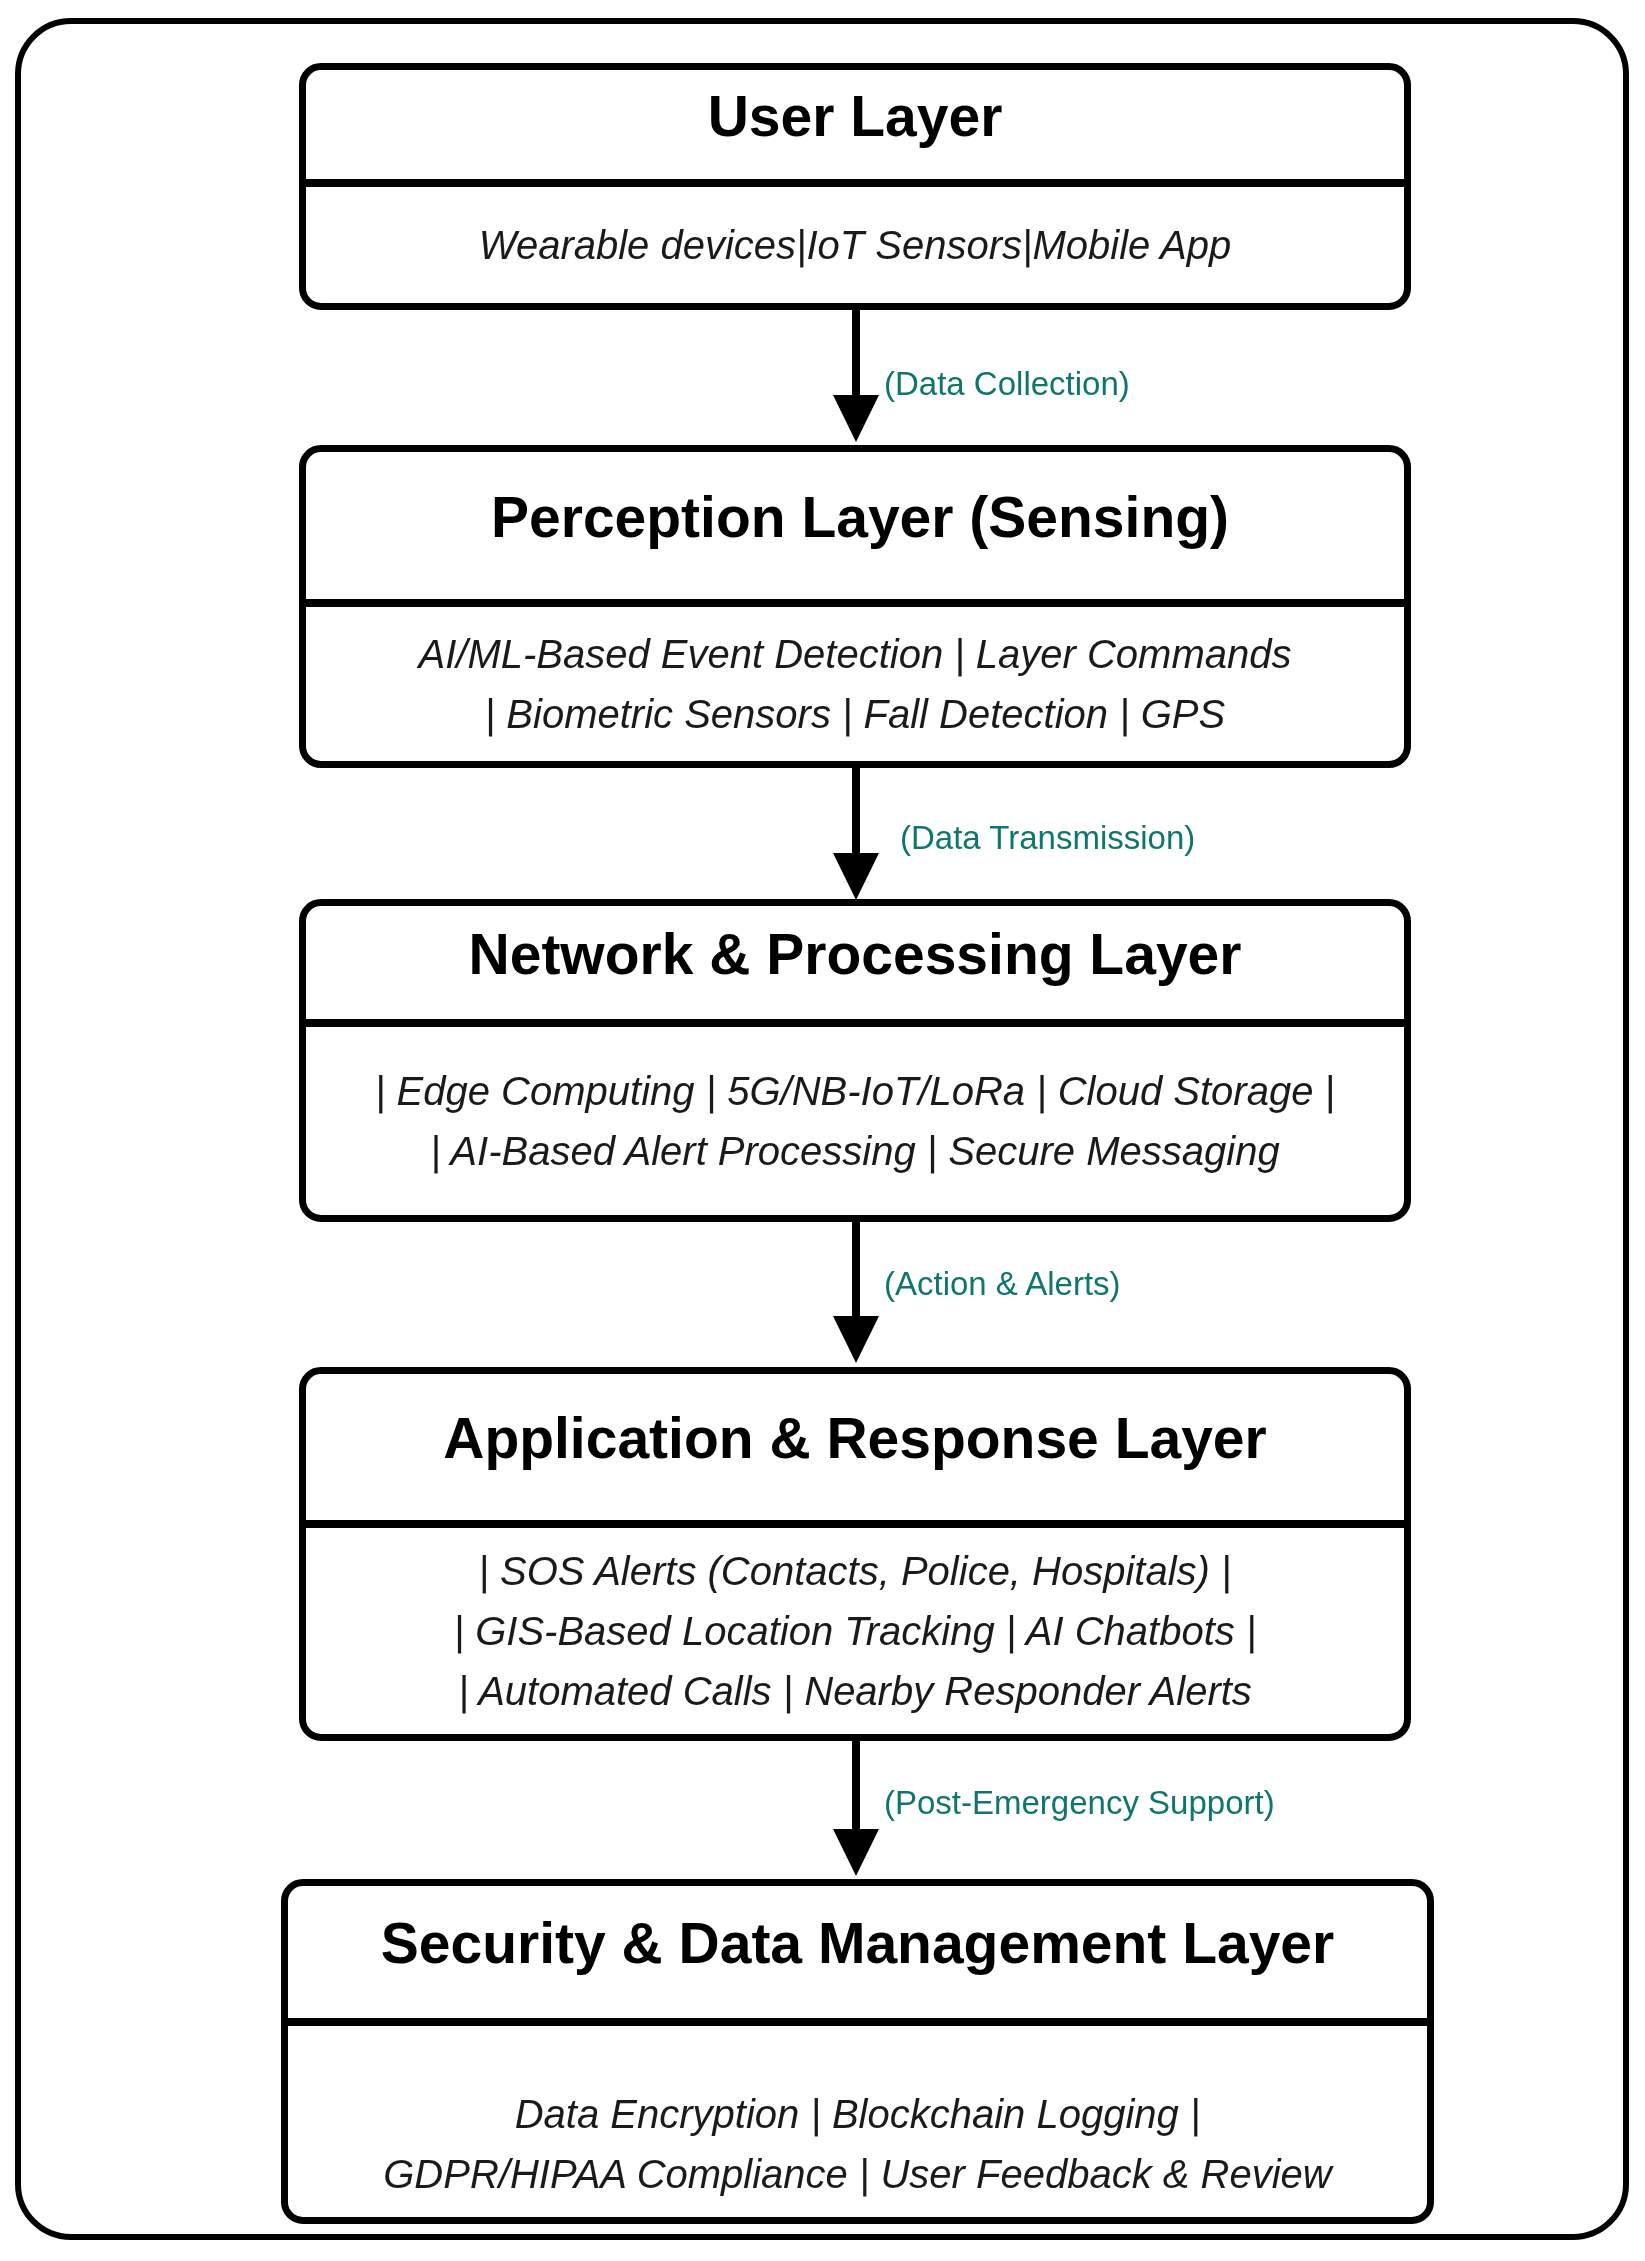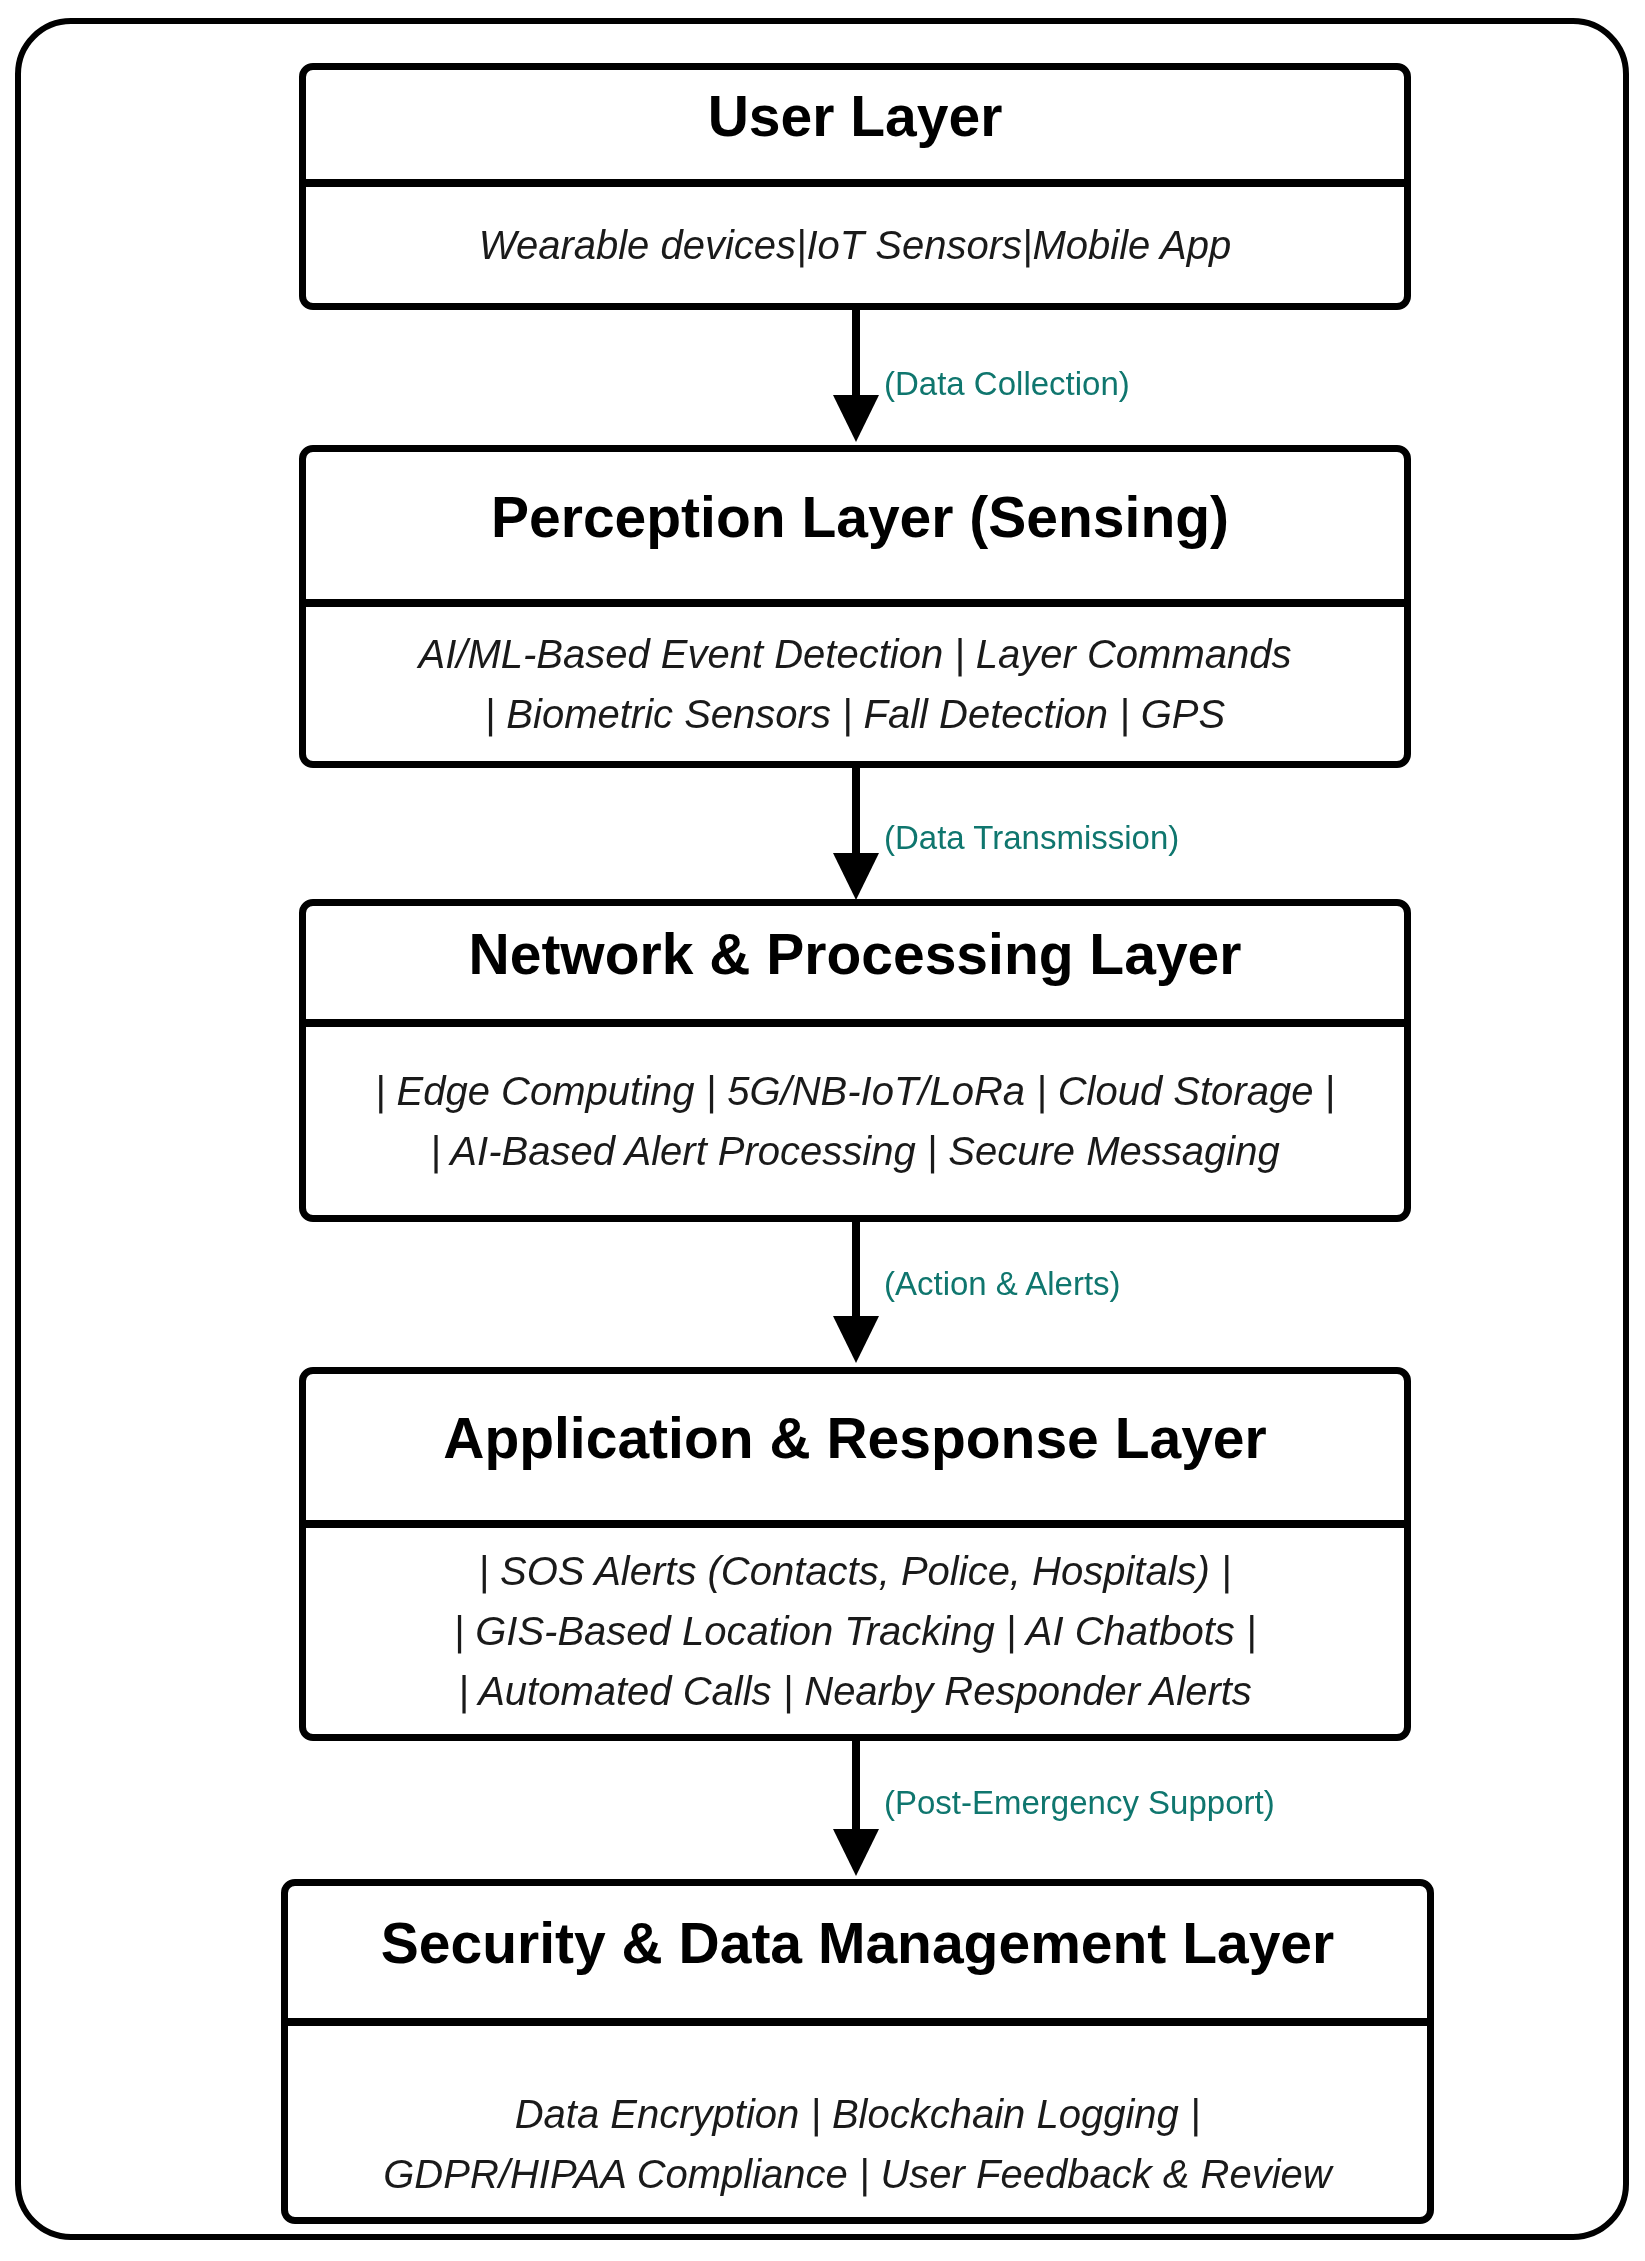--- a/index.html
+++ b/index.html
@@ -14,21 +14,21 @@
   .canvas { position: absolute; left: 0; top: 0; width: 1645px; height: 2261px; background: #ffffff; }
 
   .outer-border {
     position: absolute; left: 15px; top: 18px; width: 1614px; height: 2222px;
     border: 6px solid #000000; border-radius: 56px; background: transparent;
   }
 
   .layer-box {
     position: absolute;
     border: 7.7px solid #000000;
-    border-radius: 14px;
+    border-radius: 22px;
     background: #ffffff;
     display: flex; flex-direction: column;
   }
   .layer-title {
     width: 100%;
     border-bottom: 8.3px solid #000000;
     display: flex; align-items: center; justify-content: center;
     font-weight: bold; font-size: 57px; letter-spacing: 0px;
     padding-bottom: 18px;
     white-space: nowrap;
@@ -68,21 +68,21 @@
   .head-1 { top: 395px; }
   .head-2 { top: 853px; }
   .head-3 { top: 1316px; }
   .head-4 { top: 1829px; }
 
   .arrow-label {
     position: absolute; left: 884px;
     font-size: 33px; line-height: 40px; color: #0f766e; white-space: nowrap;
   }
   .label-1 { top: 364px; }
-  .label-2 { top: 818px; }
+  .label-2 { top: 818px; margin-left: 16px; }
   .label-3 { top: 1264px; }
   .label-4 { top: 1783px; }
 </style>
 </head>
 <body>
 
 <div class="canvas">
 
   <div class="outer-border"></div>
 

